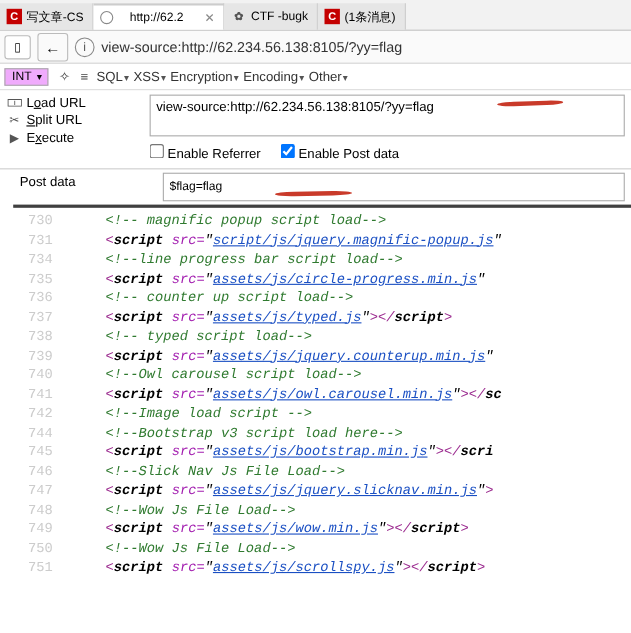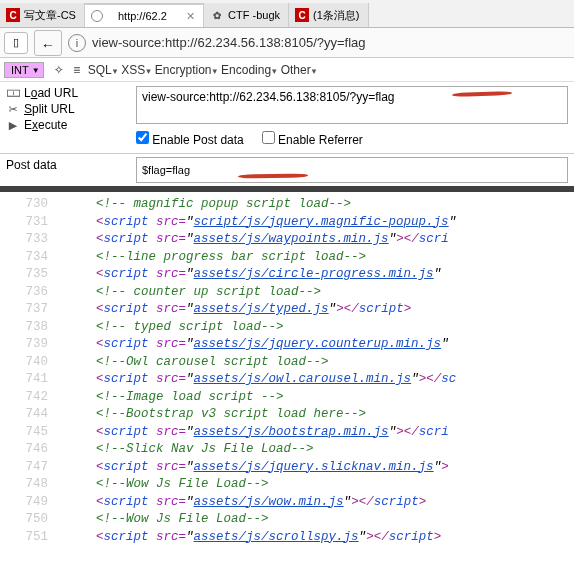--- a/index.html
+++ b/index.html
@@ -30,32 +30,32 @@
   .panel { display: grid; grid-template-columns: 130px 1fr; border-bottom: 1px solid #ccc; }
   .panel-left { padding: 4px 6px; font-size: 12px; }
   .panel-left .row { display: flex; align-items: center; gap: 4px; margin-bottom: 2px; }
   .panel-left .row .ico { width: 14px; text-align: center; color:#555; font-size:11px; }
   .panel-left .row .lbl { text-decoration: none; }
   .panel-left .row .lbl .u { text-decoration: underline; }
   .panel-right { padding: 4px 6px; }
   .urlbox { width: 100%; height: 38px; border: 1px solid #aaa; font-size: 12px; padding: 3px 5px; font-family: inherit; resize: none; }
   .chkrow { display:flex; gap:18px; align-items:center; margin: 4px 0 2px 0; font-size: 12px; }
   .chk { width: 13px; height: 13px; }
-  .postdata-row { display: grid; grid-template-columns: 130px 1fr; border-bottom: 6px solid #404040; }
+  .postdata-row { display: grid; grid-template-columns: 130px 1fr; border-bottom: 3px solid #404040; margin-left: 12px; }
   .postbox { width:100%; height: 26px; border: 1px solid #aaa; font-size: 11px; padding: 2px 5px; }
   .post-label { padding: 4px 6px; font-size:12px; }
   .post-right { padding: 3px 6px; position: relative; }
   .redmark1 { position: absolute; width: 60px; height: 4px; background: #c93a2a; border-radius: 50%/100%; top: 10px; left: 322px; transform: rotate(-2deg); pointer-events:none;}
   .redmark2 { position: absolute; width: 70px; height: 4px; background: #c93a2a; border-radius: 50%/100%; top: 20px; left: 108px; transform: rotate(-1deg); pointer-events:none;}
   .urlwrap { position:relative; }
 
   .source { font-family: "Courier New", monospace; font-size: 12.5px; font-style: italic; padding: 4px 0 2px 0; background:#fff; line-height: 17.5px; white-space: nowrap; overflow:hidden;}
   .ln { display:inline-block; width: 58px; text-align: right; color: #ccc; padding-right: 10px; font-style: normal; }
   .cm { color: #2f7a2f; }
-  .tg { color: #1d4ed8; font-weight: normal; }
+  .tg { color: #000000; font-weight: bold; }
   .tg-n { color: #9b2b8f; }
   .attr { color: #a21caf; }
   .link { color: #1a4fc3; text-decoration: underline; }
   .gap { display:inline-block; width: 38px; }
 </style>
 </head>
 <body>
 
 <div class="tabstrip">
   <div class="tab">
@@ -107,38 +107,37 @@
     </div>
     <div class="row">
       <span class="ico">▶</span>
       <span class="lbl"><span>E</span><span class="u">x</span><span>ecute</span></span>
     </div>
   </div>
   <div class="panel-right urlwrap">
     <textarea class="urlbox" style="">view-source:http://62.234.56.138:8105/?yy=flag</textarea>
     <div class="redmark1"></div>
     <div class="chkrow">
+      <label><input type="checkbox" class="chk" style=""> <span>Enable Referrer</span></label>
       <label><input type="checkbox" class="chk" checked="" style=""> <span>Enable Post data</span></label>
-      <label><input type="checkbox" class="chk" style=""> <span>Enable Referrer</span></label>
     </div>
   </div>
 </div>
 
 <div class="postdata-row">
   <div class="post-label">Post data</div>
   <div class="post-right">
     <input class="postbox" value="$flag=flag" style="">
     <div class="redmark2"></div>
   </div>
 </div>
 
 <div class="source">
 <div><span class="ln">730</span><span class="gap"></span><span class="cm">&lt;!-- magnific popup script load--&gt;</span></div>
 <div><span class="ln">731</span><span class="gap"></span><span class="tg-n">&lt;</span><span class="tg">script</span> <span class="attr">src=</span>"<span class="link">script/js/jquery.magnific-popup.js</span>"</div>
-<div><span class="ln">733</span><span class="gap"></span><span class="tg-n">&lt;</span><span class="tg">script</span> <span class="attr">src=</span>"<span class="link">assets/js/waypoints.min.js</span>"<span class="tg-n">&gt;</span><span class="tg-n">&lt;/</span><span class="tg">scri</span></div>
 <div><span class="ln">734</span><span class="gap"></span><span class="cm">&lt;!--line progress bar script load--&gt;</span></div>
 <div><span class="ln">735</span><span class="gap"></span><span class="tg-n">&lt;</span><span class="tg">script</span> <span class="attr">src=</span>"<span class="link">assets/js/circle-progress.min.js</span>"</div>
 <div><span class="ln">736</span><span class="gap"></span><span class="cm">&lt;!-- counter up script load--&gt;</span></div>
 <div><span class="ln">737</span><span class="gap"></span><span class="tg-n">&lt;</span><span class="tg">script</span> <span class="attr">src=</span>"<span class="link">assets/js/typed.js</span>"<span class="tg-n">&gt;</span><span class="tg-n">&lt;/</span><span class="tg">script</span><span class="tg-n">&gt;</span></div>
 <div><span class="ln">738</span><span class="gap"></span><span class="cm">&lt;!-- typed script load--&gt;</span></div>
 <div><span class="ln">739</span><span class="gap"></span><span class="tg-n">&lt;</span><span class="tg">script</span> <span class="attr">src=</span>"<span class="link">assets/js/jquery.counterup.min.js</span>"</div>
 <div><span class="ln">740</span><span class="gap"></span><span class="cm">&lt;!--Owl carousel script load--&gt;</span></div>
 <div><span class="ln">741</span><span class="gap"></span><span class="tg-n">&lt;</span><span class="tg">script</span> <span class="attr">src=</span>"<span class="link">assets/js/owl.carousel.min.js</span>"<span class="tg-n">&gt;</span><span class="tg-n">&lt;/</span><span class="tg">sc</span></div>
 <div><span class="ln">742</span><span class="gap"></span><span class="cm">&lt;!--Image load script --&gt;</span></div>
 <div><span class="ln">744</span><span class="gap"></span><span class="cm">&lt;!--Bootstrap v3 script load here--&gt;</span></div>

